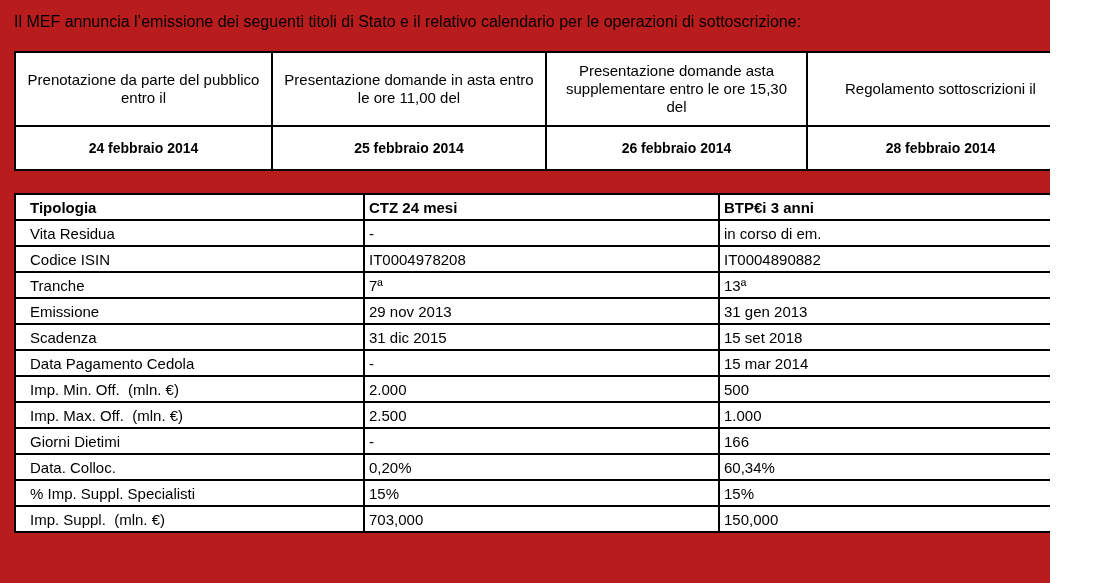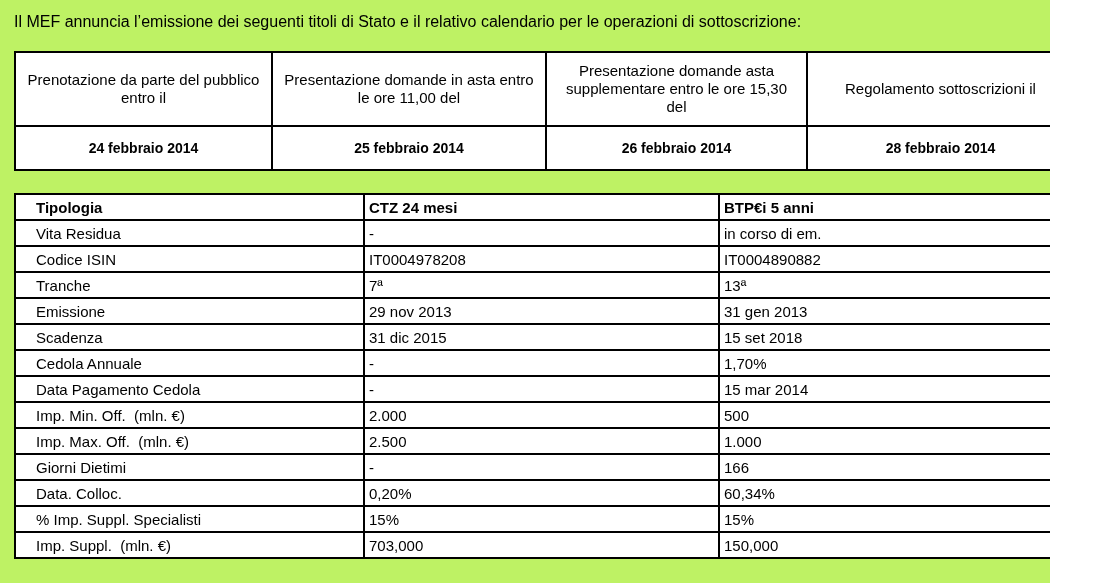--- a/index.html
+++ b/index.html
@@ -6,21 +6,21 @@
     margin: 0;
     padding: 0;
     background: #ffffff;
     color: #000000;
     font-family: "Liberation Sans", sans-serif;
   }
   .page {
     position: relative;
     width: 1050px;
     height: 583px;
-    background: #bef264;
+    background: #b91c1c;
     overflow: hidden;
   }
   .intro {
     position: absolute;
     left: 14px;
     top: 12px;
     font-size: 16px;
     line-height: 20px;
     white-space: nowrap;
   }
@@ -59,21 +59,21 @@
   }
   .securities td {
     border: 2px solid #000000;
     font-size: 15px;
     height: 22px;
     padding: 1px 4px;
     vertical-align: middle;
   }
   .securities td.lbl {
     text-align: left;
-    padding-left: 20px;
+    padding-left: 14px;
     white-space: pre-wrap;
   }
   .securities td.val {
     text-align: left;
     border-radius: 12px;
   }
   .securities tr.hdr td {
     font-weight: bold;
   }
 </style>
@@ -110,21 +110,21 @@
   <table class="securities">
     <colgroup>
       <col style="width:349px">
         <col style="width:355px">
         <col style="width:355px">
     </colgroup>
     <tbody>
       <tr class="hdr">
         <td class="lbl">Tipologia</td>
         <td class="val">CTZ 24 mesi</td>
-        <td class="val">BTP€i 5 anni</td>
+        <td class="val">BTP€i 3 anni</td>
       </tr>
       <tr>
         <td class="lbl">Vita Residua</td>
         <td class="val">-</td>
         <td class="val">in corso di em.</td>
       </tr>
       <tr>
         <td class="lbl">Codice ISIN</td>
         <td class="val">IT0004978208</td>
         <td class="val">IT0004890882</td>
@@ -136,25 +136,20 @@
       </tr>
       <tr>
         <td class="lbl">Emissione</td>
         <td class="val">29 nov 2013</td>
         <td class="val">31 gen 2013</td>
       </tr>
       <tr>
         <td class="lbl">Scadenza</td>
         <td class="val">31 dic 2015</td>
         <td class="val">15 set 2018</td>
-      </tr>
-      <tr>
-        <td class="lbl">Cedola Annuale</td>
-        <td class="val">-</td>
-        <td class="val">1,70%</td>
       </tr>
       <tr>
         <td class="lbl">Data Pagamento Cedola</td>
         <td class="val">-</td>
         <td class="val">15 mar 2014</td>
       </tr>
       <tr>
         <td class="lbl">Imp. Min. Off.  (mln. €)</td>
         <td class="val">2.000</td>
         <td class="val">500</td>

